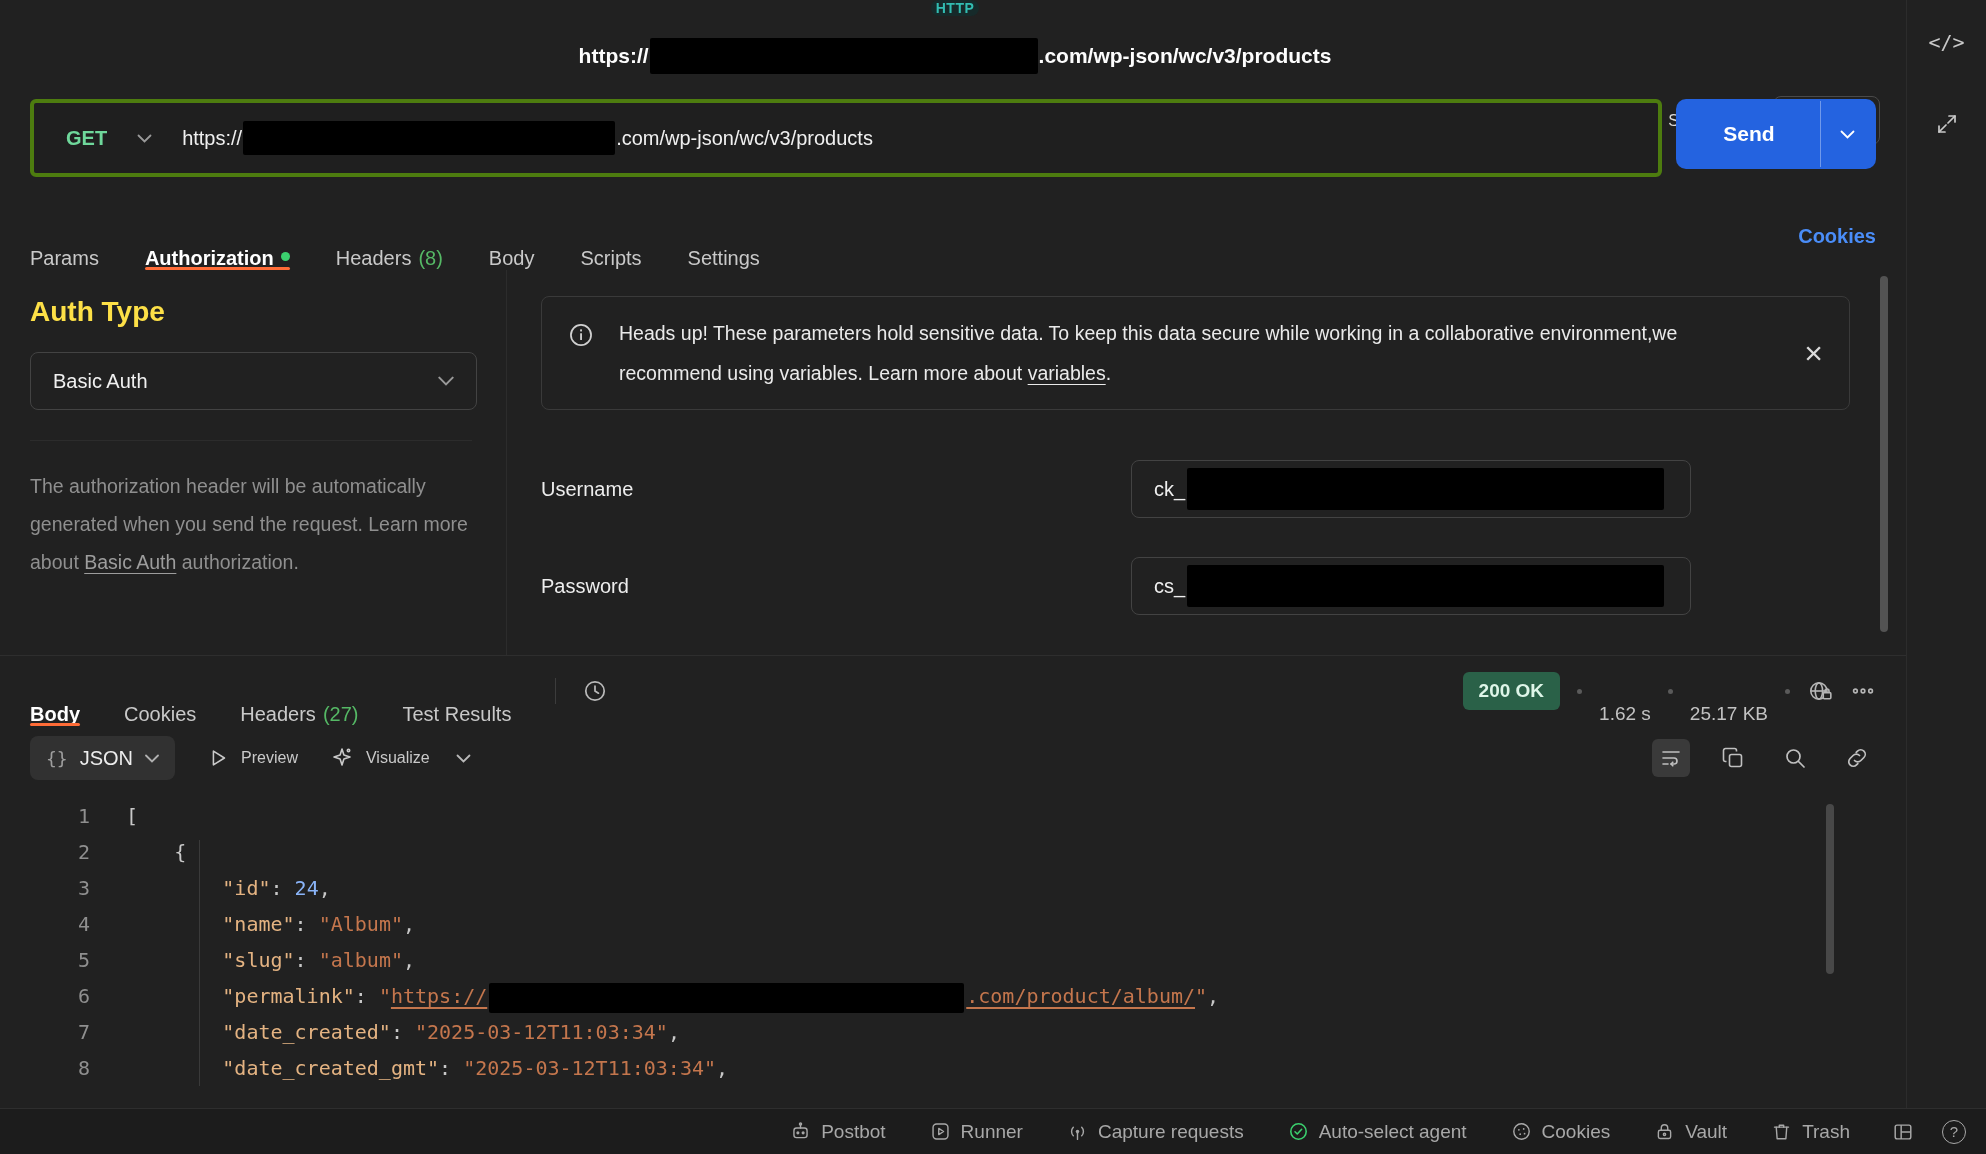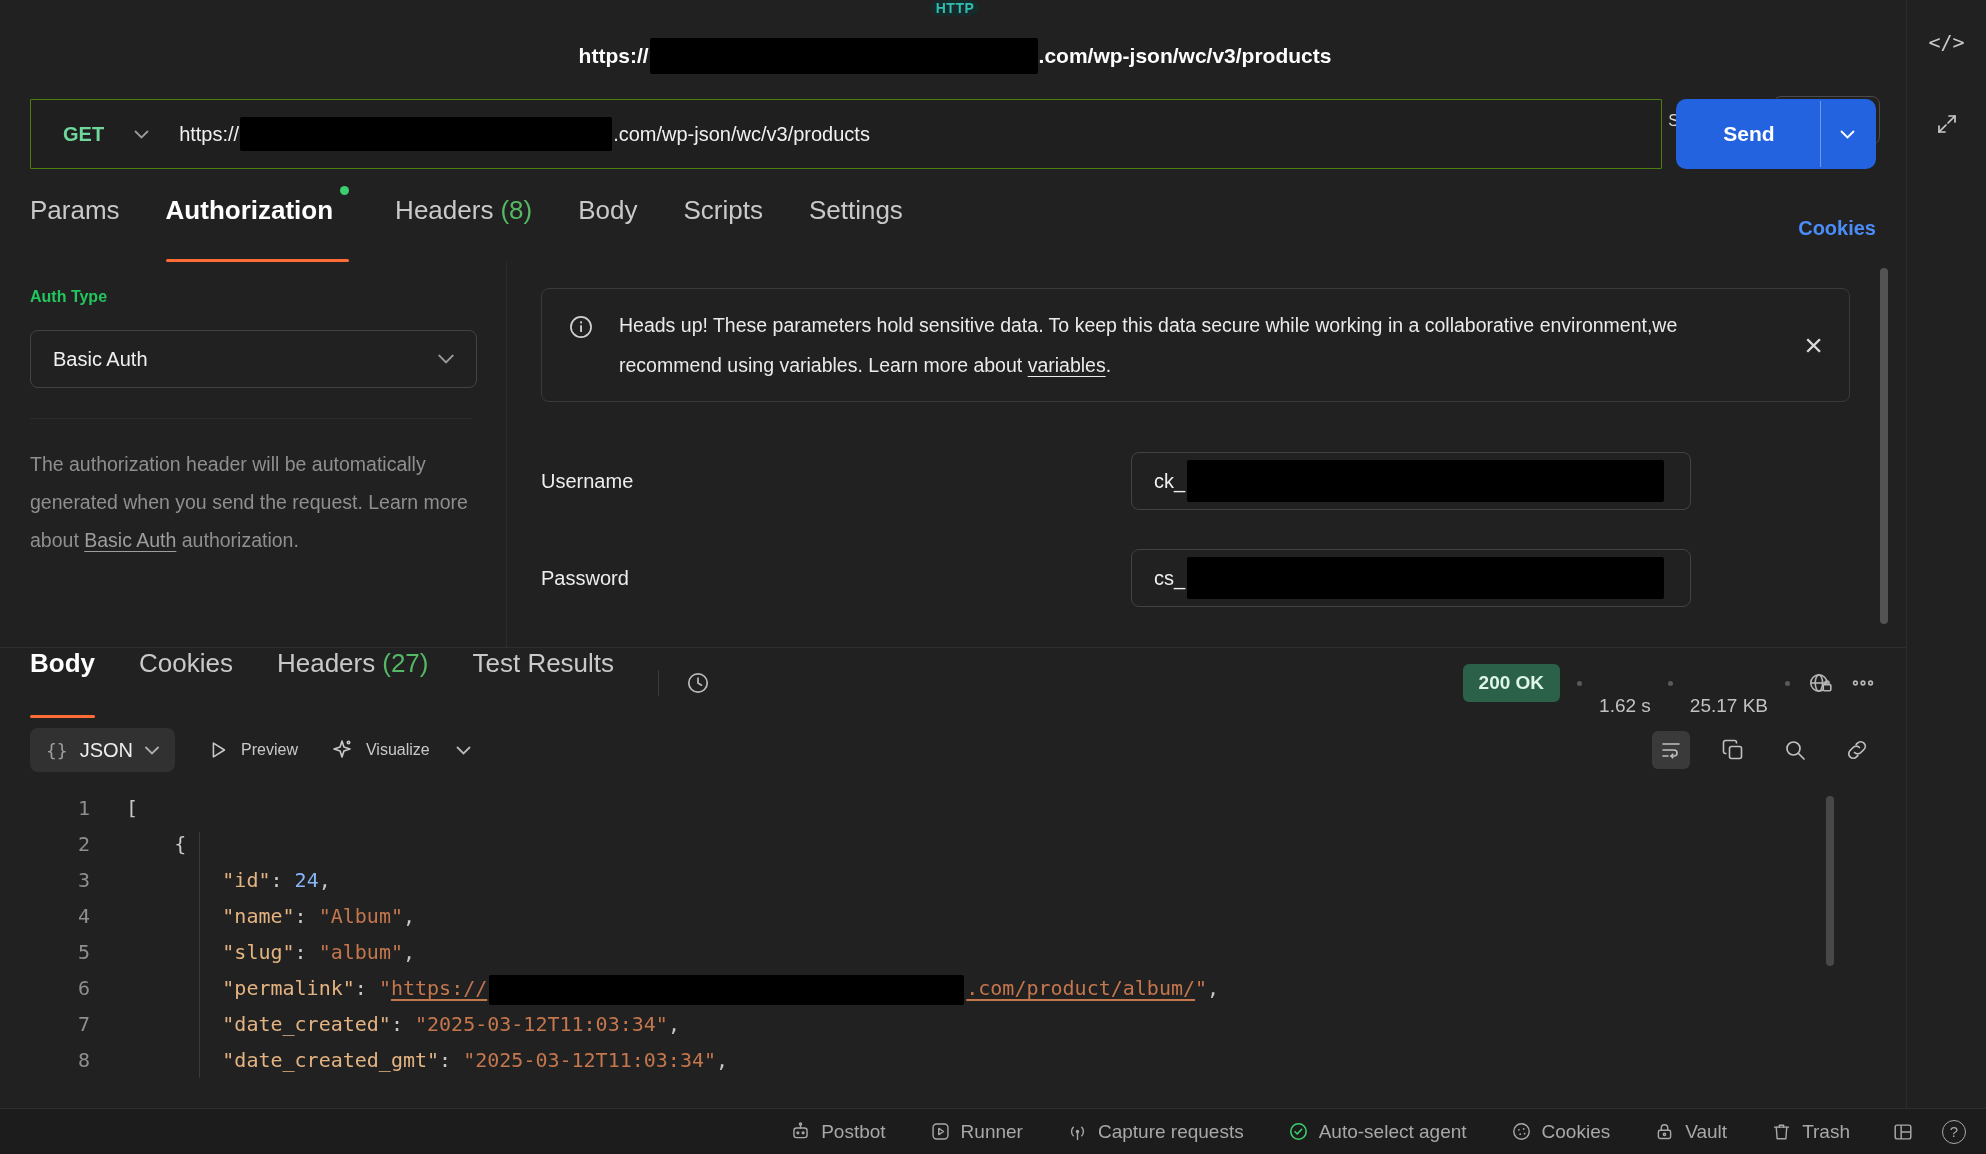--- a/index.html
+++ b/index.html
@@ -18,43 +18,43 @@
   .topbar-title { font-size:21px; font-weight:bold; color:#fdfdfd; display:flex; align-items:center; white-space:nowrap; }
   .redact { background:#000; display:inline-block; border-radius:2px; }
   .redact-title { width:388px; height:36px; margin:0 1px; }
   .topbar-right { margin-left:auto; display:flex; align-items:center; }
   .save-btn { gap:11px; color:#dcdcdc; font-size:16px; }
   .chev-btn { margin-left:22px; color:#b9b9b9; }
   .share-btn { margin-left:30px; border:1px solid #4a4a4a; border-radius:8px; padding:12px 26px; font-size:20px; color:#f0f0f0; }
 
   
   .request-row { display:flex; padding:8px 30px 26px 30px; gap:14px; }
-  .method-url { flex:1; height:70px; border:1px solid #4d7c0f; border-radius:1px; background:#1f1f1f;
+  .method-url { flex:1; height:78px; border:4px solid #4d7c0f; border-radius:6px; background:#1f1f1f;
     display:flex; align-items:center; min-width:0; }
   .method { gap:30px; padding:0 30px 0 32px; color:#6fd79b; font-weight:bold; font-size:20px; }
   .method .chev { color:#9a9a9a; }
   .url-text { font-size:20px; color:#f0f0f0; display:flex; align-items:center; white-space:nowrap; }
   .redact-url { width:372px; height:34px; margin:0 1px; }
   .send-btn { width:200px; height:70px; background:#2463e0; border-radius:10px; color:#fff; display:flex; padding:2px; overflow:hidden; }
   .send-main { flex:1; display:flex; align-items:center; justify-content:center; font-size:21px; font-weight:bold; }
   .send-chev { width:54px; display:flex; align-items:center; justify-content:center; border-left:1px solid rgba(255,255,255,.35); }
 
   
   .tabs-row { display:flex; align-items:stretch; padding:0 30px; height:67px; }
-  .tab { position:relative; margin-right:46px; font-size:26px; color:#c9c9c9; display:flex; align-items:flex-start; gap:7px; }
+  .tab { position:relative; margin-right:46px; font-size:20px; color:#c9c9c9; display:flex; align-items:flex-end; gap:7px; }
   .tab.active { color:#fff; font-weight:bold; }
   .tab.active::after { content:''; position:absolute; left:0; right:0; bottom:0; height:3px; background:#ff6c37; border-radius:2px; }
   .tab .count { color:#55b865; }
   .tab-dot { width:9px; height:9px; border-radius:50%; background:#3bcf6e; transform:translateY(-9px); }
   .cookies-link { margin-left:auto; align-self:center; color:#4a8df8; font-size:20px; font-weight:bold; }
 
   
   .auth-area { height:385px; display:flex; position:relative; }
   .auth-left { width:507px; border-right:1px solid #2c2c2c; padding:26px 34px 0 30px; }
-  .auth-type-label { font-size:16px; font-weight:bold; color:#22c55e; margin-bottom:24px; }
+  .auth-type-label { font-size:28px; font-weight:bold; color:#fde047; margin-bottom:24px; }
   .auth-select { width:447px; height:58px; border:1px solid #434343; border-radius:8px; display:flex;
     align-items:center; justify-content:space-between; padding:0 22px; font-size:20px; color:#f0f0f0; cursor:pointer; }
   .auth-select .chev { color:#9a9a9a; }
   .auth-divider { border-top:1px solid #2c2c2c; margin:30px 0 26px 0; }
   .auth-desc { color:#8f8f8f; font-size:19.5px; line-height:38px; }
   .auth-desc a { color:#9d9d9d; text-decoration:underline; text-underline-offset:4px; cursor:pointer; }
 
   .auth-right { flex:1; padding:26px 56px 0 34px; min-width:0; }
   .banner { border:1px solid #3a3a3a; border-radius:8px; padding:16px 26px; display:flex; gap:25px; margin-bottom:50px; }
   .banner-info-icon { flex:0 0 auto; margin-top:9px; color:#d0d0d0; }

